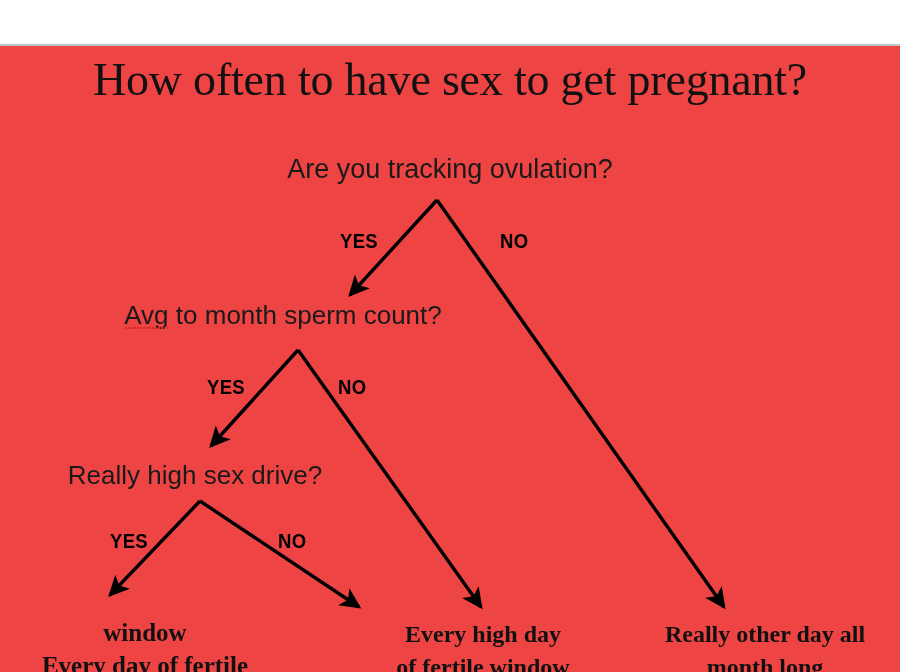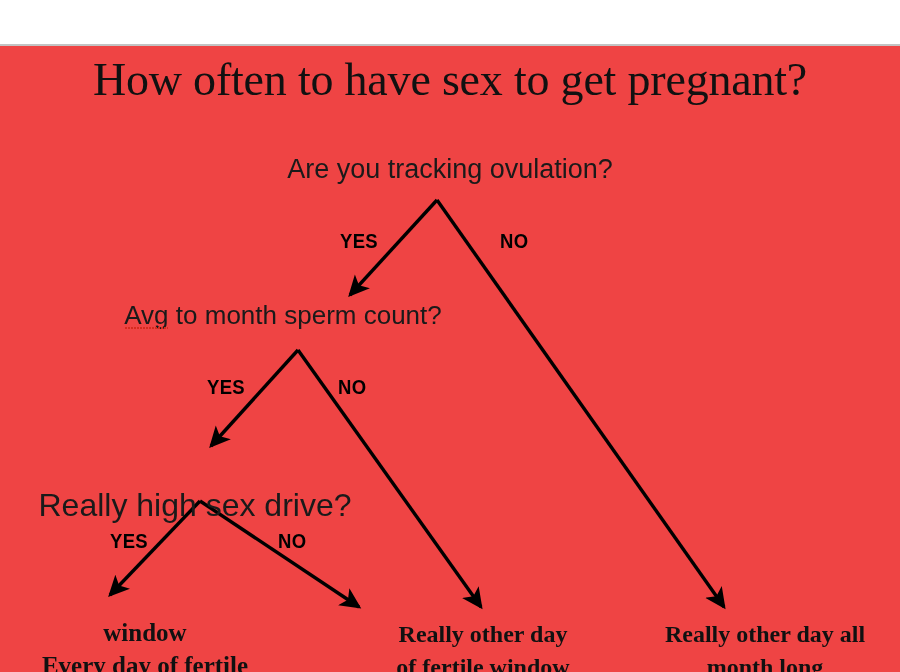--- a/index.html
+++ b/index.html
@@ -48,21 +48,21 @@
   .question {
     position: absolute;
     font-family: Liberation Sans, sans-serif;
     font-weight: 400;
     color: #1a1a1a;
     white-space: nowrap;
     text-align: center;
   }
   .q1 { left: 0;   top: 108px; width: 900px; font-size: 27px; }
   .q2 { left: 0;   top: 254px; width: 566px; font-size: 26px; }
-  .q3 { left: 0;   top: 441px; width: 390px; font-size: 32px; }
+  .q3 { left: 0;   top: 414px; width: 390px; font-size: 26px; }
   
   .misspelled {
     position: relative;
     display: inline-block;
   }
   .misspelled::after {
     content: "";
     position: absolute;
     left: 1px;
     right: 1px;
@@ -156,21 +156,21 @@
 
   <div class="edge-label" style="left:110px; top:484px;">YES</div>
   <div class="edge-label" style="left:278px; top:484px;">NO</div>
 
   <div class="leaf" style="left:10px; top:570px; width:270px; font-size:25px;">
     <div>window</div>
     <div>Every day of fertile</div>
   </div>
 
   <div class="leaf" style="left:338px; top:572px; width:290px; font-size:24px;">
-    <div>Really other day</div>
+    <div>Every high day</div>
     <div>of fertile window</div>
   </div>
 
   <div class="leaf" style="left:636px; top:572px; width:258px; font-size:24px;">
     <div>Really other day all</div>
     <div>month long</div>
   </div>
 
   <div id="bottom-glow"></div>
   <div id="bottom-panel"></div>

